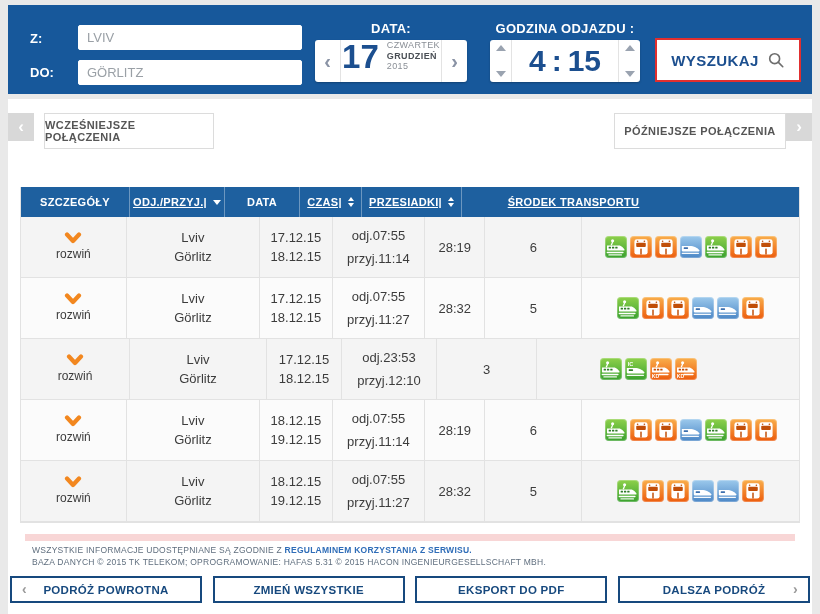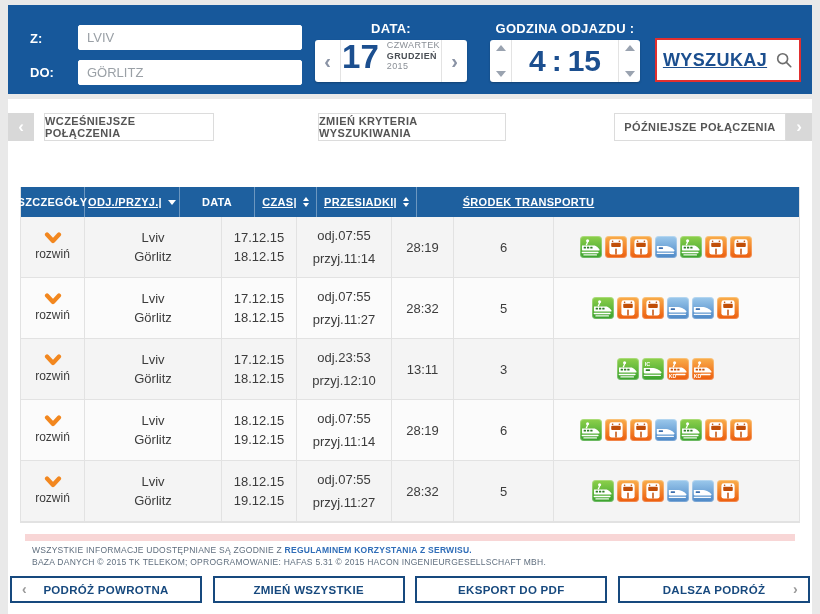--- a/index.html
+++ b/index.html
@@ -33,46 +33,46 @@
   .tri { width:0; height:0; border-left:5px solid transparent; border-right:5px solid transparent; cursor:pointer; }
   .tri.up { border-bottom:6px solid #9aa3b0; }
   .tri.dn { border-top:6px solid #9aa3b0; }
   .time-mid { flex:1; display:flex; align-items:center; justify-content:center; font-size:30px; font-weight:bold;
               color:#1c4f8f; }
   .time-cell { padding:0 6px; }
   .time-colon { color:#1c4f8f; }
   .search-btn { position:absolute; left:647px; top:33px; width:146px; height:44px; background:#fff;
                 border:2px solid #e12f2f; display:flex; align-items:center; justify-content:center; gap:8px;
                 cursor:pointer; }
-  .search-btn span { font-size:18px; font-weight:bold; color:#1c4f8f; letter-spacing:.4px;text-decoration:underline; }
+  .search-btn span { font-size:15px; font-weight:bold; color:#1c4f8f; letter-spacing:.4px; }
 
   
   .card { position:absolute; left:8px; top:99px; width:804px; height:515px; background:#fff; }
 
   
-  .nav-chip { position:absolute; top:14px; height:28px; background:#fff; border:1px solid #dcdcdc;
+  .nav-chip { position:absolute; top:14px; height:36px; background:#fff; border:1px solid #dcdcdc;
               display:flex; align-items:center; justify-content:center; font-size:11px; font-weight:bold;
               color:#555; letter-spacing:.4px; cursor:pointer; }
   .nav-box { position:absolute; top:14px; width:26px; height:28px; background:#d8d8d8; color:#fff;
              display:flex; align-items:center; justify-content:center; font-size:17px; font-weight:bold; cursor:pointer; }
 
   
   .ttable { position:absolute; left:12px; top:88px; width:780px; border:1px solid #e2e2e2; border-top:none; }
   .thead { display:flex; height:30px; background:#1e609f; }
   .th { display:flex; align-items:center; justify-content:center; gap:4px; color:#fff; font-size:11px;
         font-weight:bold; letter-spacing:.3px; border-right:1px solid rgba(255,255,255,.35); }
   .th:last-child { border-right:none;text-decoration:underline; }
   .th .lbl-link { text-decoration:underline; cursor:pointer; }
   .sort-desc { width:0; height:0; border-left:4px solid transparent; border-right:4px solid transparent;
                border-top:5px solid #fff; margin-left:2px; }
   .sort-both { display:flex; flex-direction:column; gap:2px; margin-left:2px; }
   .sort-both i { display:block; width:0; height:0; border-left:3.5px solid transparent; border-right:3.5px solid transparent; }
   .sort-both .u { border-bottom:4.5px solid #fff; }
   .sort-both .d { border-top:4.5px solid #fff; }
-  .c0{width:64px}.c1{width:137px}.c2{width:75px}.c3{width:95px}.c4{width:62px}.c5{width:100px}.c6{width:223px}
+  .c0{width:109px}.c1{width:137px}.c2{width:75px}.c3{width:95px}.c4{width:62px}.c5{width:100px}.c6{width:223px}
   .trow { display:flex; height:61px; border-bottom:1px solid #e2e2e2; }
   .trow:nth-child(odd) { background:#f4f4f4; }
   .trow:nth-child(even) { background:#fbfbfb; }
   .td { display:flex; flex-direction:column; align-items:center; justify-content:center; gap:2px;
         border-right:1px solid #e2e2e2; font-size:13px; color:#3c3c3c; text-align:center; line-height:17px; }
   .td:last-child { border-right:none; }
   .td.expand { cursor:pointer; }
   .td .exp-label { font-size:12px; color:#3c3c3c; }
   .td.odjprzy { gap:6px; }
   .trans-wrap { display:flex; flex-direction:row; gap:3px; align-items:center; justify-content:center; }
@@ -138,21 +138,20 @@
       <circle cx="8.5" cy="8.5" r="5.5" fill="none" stroke="#6d6d6d" stroke-width="1.8"></circle>
       <line x1="12.7" y1="12.7" x2="17.5" y2="17.5" stroke="#6d6d6d" stroke-width="1.8" stroke-linecap="round"></line>
     </svg>
   </div>
 </div>
 
 <div class="card">
 
   <div class="nav-box" style="left:0;">‹</div>
   <div class="nav-chip" style="left:36px; width:170px;">WCZEŚNIEJSZE POŁĄCZENIA</div>
-  <div class="nav-chip" style="left:310px; width:188px;">ZMIEŃ KRYTERIA WYSZUKIWANIA</div>
   <div class="nav-chip" style="left:606px; width:172px;">PÓŹNIEJSZE POŁĄCZENIA</div>
   <div class="nav-box" style="right:0;">›</div>
 
   <div class="ttable">
     <div class="thead">
       <div class="th c0">
           <span>SZCZEGÓŁY</span>
         </div>
       <div class="th c3">
         <span class="lbl-link">ODJ./PRZYJ.|</span>
@@ -364,21 +363,20 @@
       <div>Görlitz</div>
     </div>
     <div class="td c2">
       <div>17.12.15</div>
       <div>18.12.15</div>
     </div>
     <div class="td c3 odjprzy">
       <div>odj.23:53</div>
       <div>przyj.12:10</div>
     </div>
-    <div class="td c4">13:11</div>
     <div class="td c5">3</div>
     <div class="td c6">
       <span class="trans-wrap">
               <span class="ticon" style="background:linear-gradient(180deg,#8ed04b,#39a12e);">
     <svg viewBox="0 0 24 24">
   <circle cx="8.3" cy="5.2" r="1.7" fill="#fff"></circle>
   <path d="M8.3 6.5 L6.8 10" stroke="#fff" stroke-width="1.4" fill="none"></path>
   <path d="M2.2 10.3 h12.8 c1.5 0 2.9 .6 3.9 1.7 l2.2 2.4 c.5 .6 .1 1.5 -.7 1.5 H3.2 c-.6 0 -1 -.4 -1 -1 z" fill="#fff"></path>
   <rect x="4" y="11.6" width="2.5" height="2.1" rx=".4" fill="#2f7d27"></rect>
   <rect x="7.6" y="11.6" width="2.5" height="2.1" rx=".4" fill="#2f7d27"></rect>

